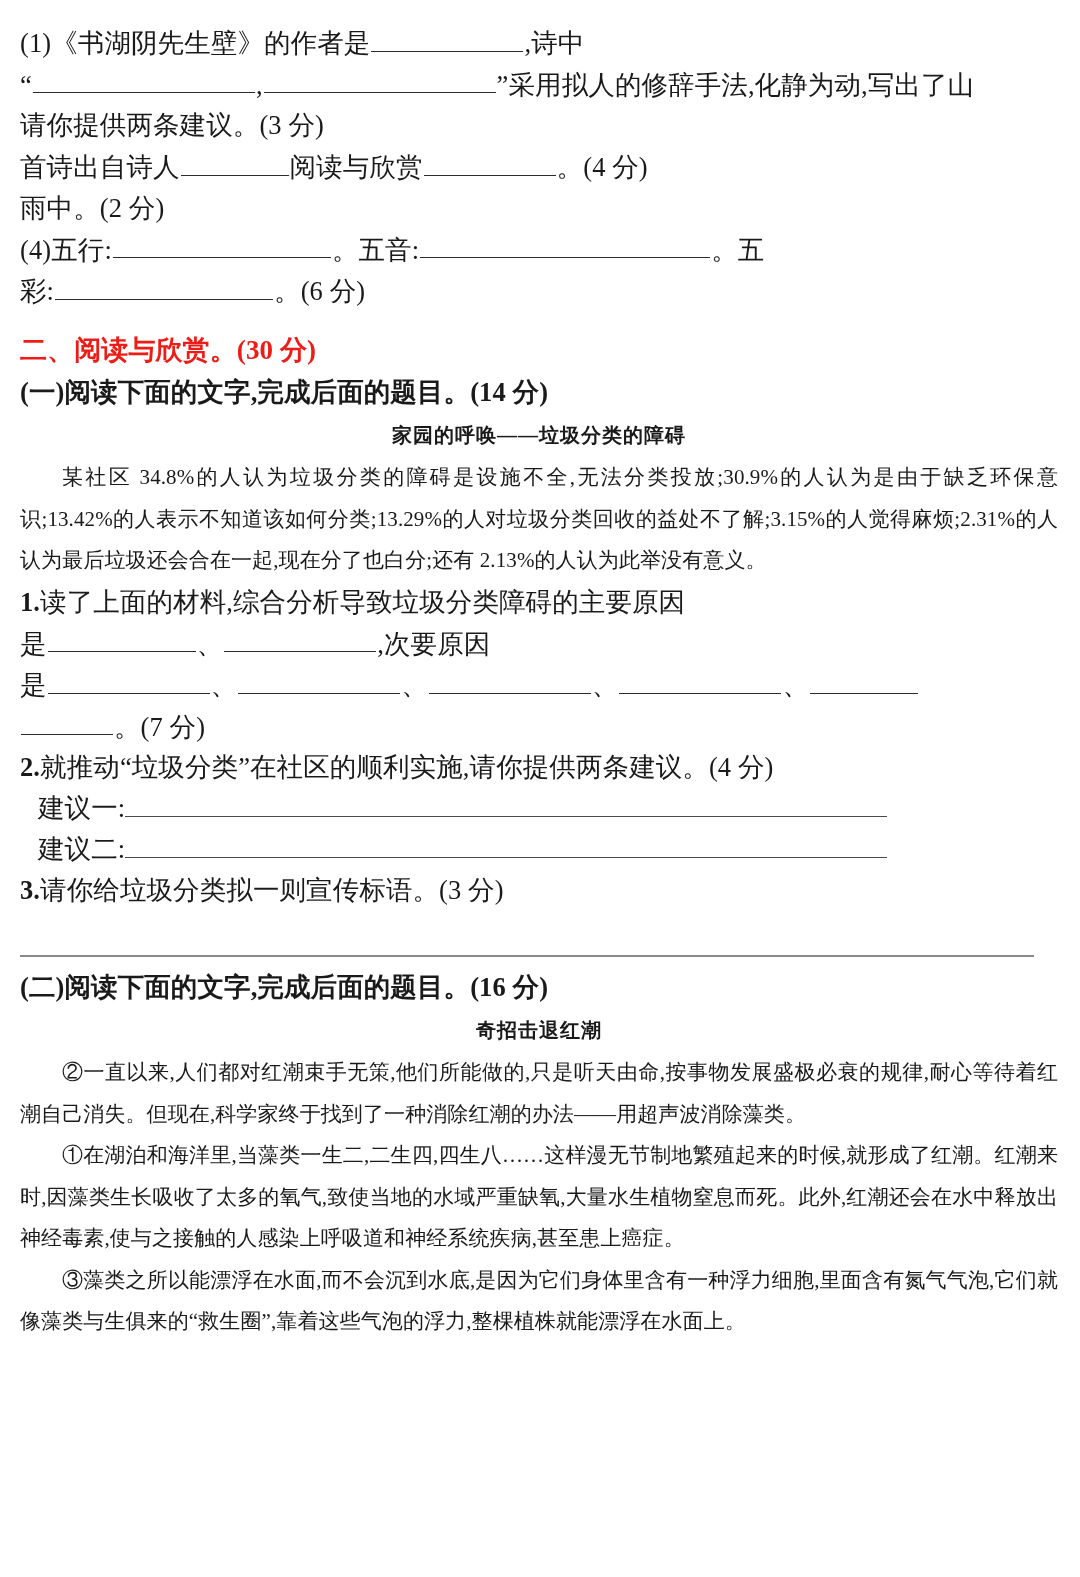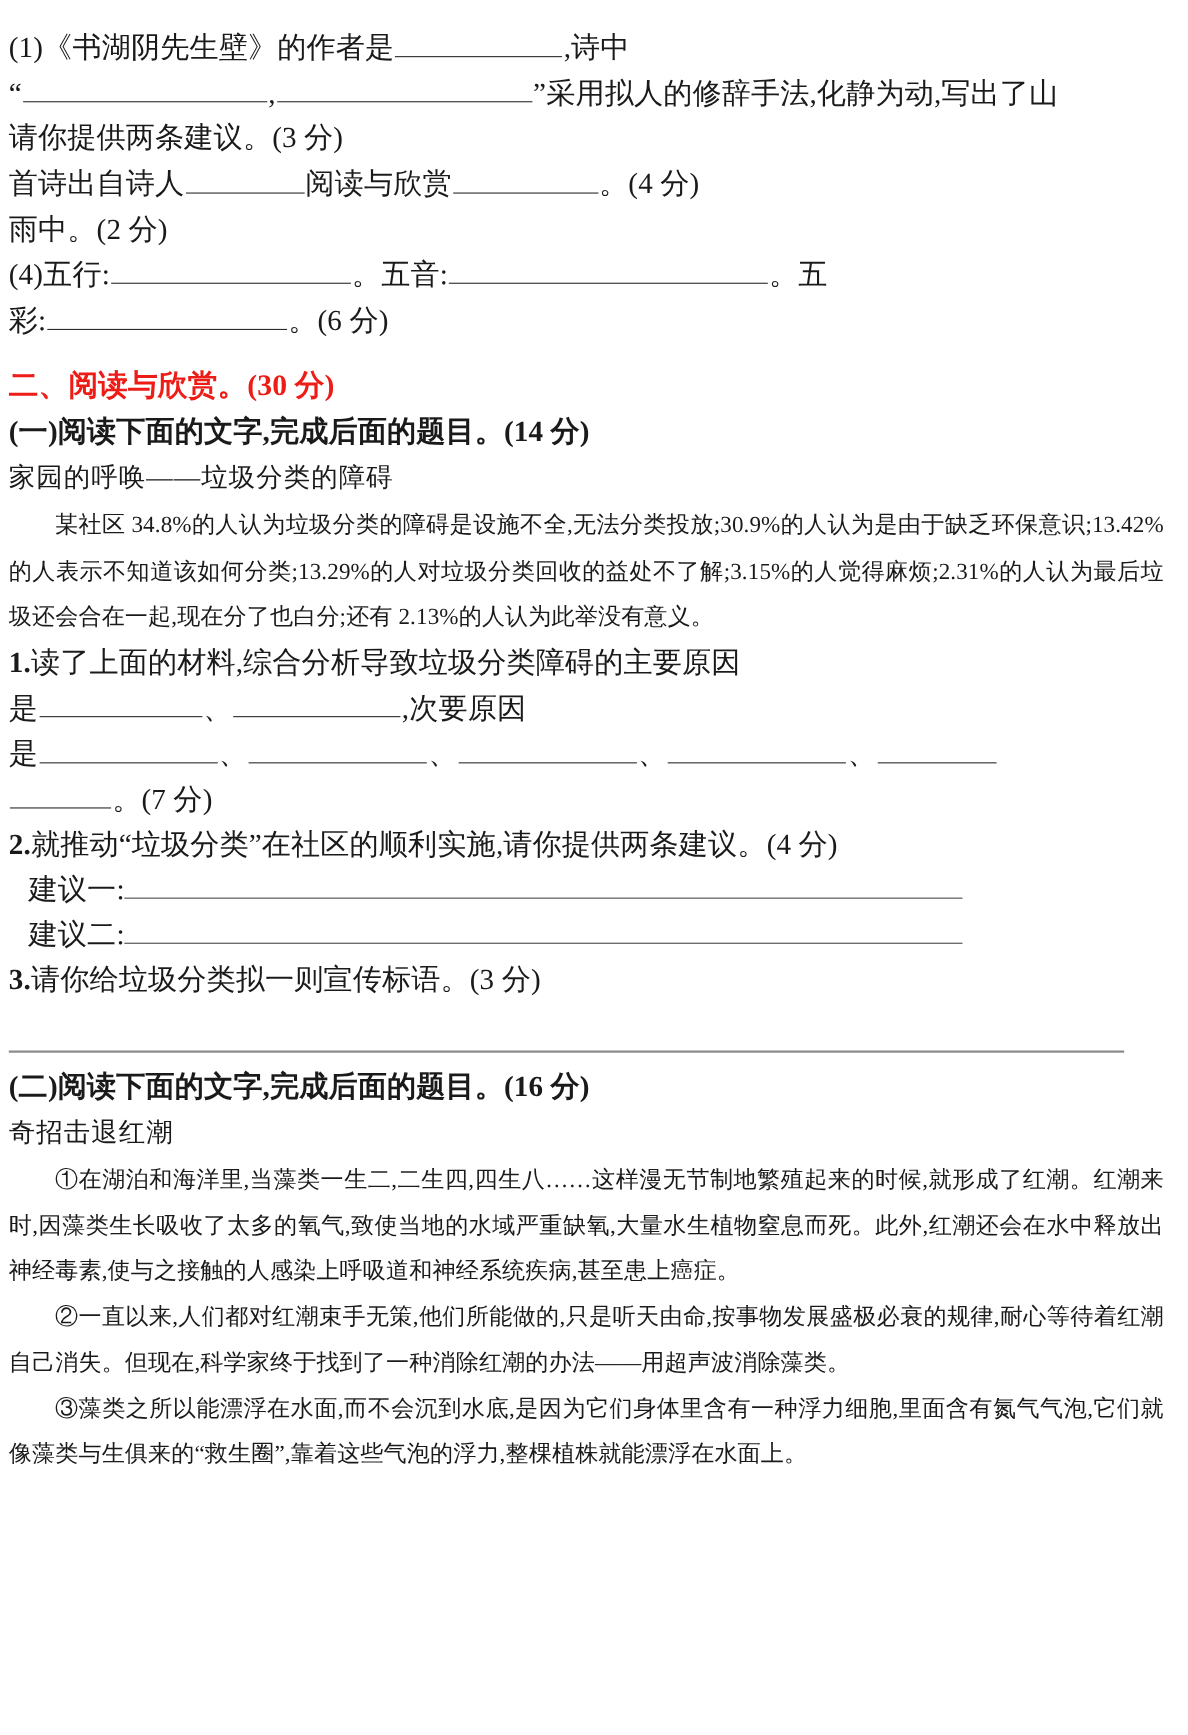--- a/index.html
+++ b/index.html
@@ -11,21 +11,21 @@
     width: 1080px;
     height: 1577px;
     font-family: "Liberation Serif", "DejaVu Serif", serif;
     color: #1a1a1a;
     overflow: hidden;
   }
   .page {
     position: relative;
     width: 1080px;
     height: 1577px;
-    padding: 22px 22px 0 8px;
+    padding: 22px 22px 0 20px;
     box-sizing: border-box;
   }
   .line {
     font-size: 26.5px;
     line-height: 41px;
     white-space: nowrap;
     letter-spacing: 0.1px;
   }
   .para {
     font-size: 21px;
@@ -59,23 +59,25 @@
     font-size: 27px;
     line-height: 43px;
     margin-top: 17px;
   }
   .subsec {
     font-weight: bold;
     font-size: 26.5px;
     line-height: 41px;
   }
   .title {
-    font-size: 24px;
+    font-size: 20px;
     line-height: 44px;
+    text-align: center;
     letter-spacing: 1px;
+    font-weight: bold;
   }
   .qnum { font-weight: bold; }
   .divider {
     border: 0;
     border-top: 2.2px solid #8a8a8a;
     margin: 0;
     width: 1014px;
   }
   .gap-lg { height: 44px; }
 </style>
@@ -151,17 +153,17 @@
   <div class="gap-lg"></div>
 
   <hr class="divider">
 
   <div class="line subsec" style="margin-top:10px">
     <span>(二)阅读下面的文字,完成后面的题目。</span><span>(16 分)</span>
   </div>
 
   <div class="title">奇招击退红潮</div>
 
+  <div class="para indent">②一直以来,人们都对红潮束手无策,他们所能做的,只是听天由命,按事物发展盛极必衰的规律,耐心等待着红潮自己消失。但现在,科学家终于找到了一种消除红潮的办法——用超声波消除藻类。</div>
   <div class="para indent">①在湖泊和海洋里,当藻类一生二,二生四,四生八……这样漫无节制地繁殖起来的时候,就形成了红潮。红潮来时,因藻类生长吸收了太多的氧气,致使当地的水域严重缺氧,大量水生植物窒息而死。此外,红潮还会在水中释放出神经毒素,使与之接触的人感染上呼吸道和神经系统疾病,甚至患上癌症。</div>
-  <div class="para indent">②一直以来,人们都对红潮束手无策,他们所能做的,只是听天由命,按事物发展盛极必衰的规律,耐心等待着红潮自己消失。但现在,科学家终于找到了一种消除红潮的办法——用超声波消除藻类。</div>
   <div class="para indent">③藻类之所以能漂浮在水面,而不会沉到水底,是因为它们身体里含有一种浮力细胞,里面含有氮气气泡,它们就像藻类与生俱来的“救生圈”,靠着这些气泡的浮力,整棵植株就能漂浮在水面上。</div>
 
 </div>
 
 </body></html>

